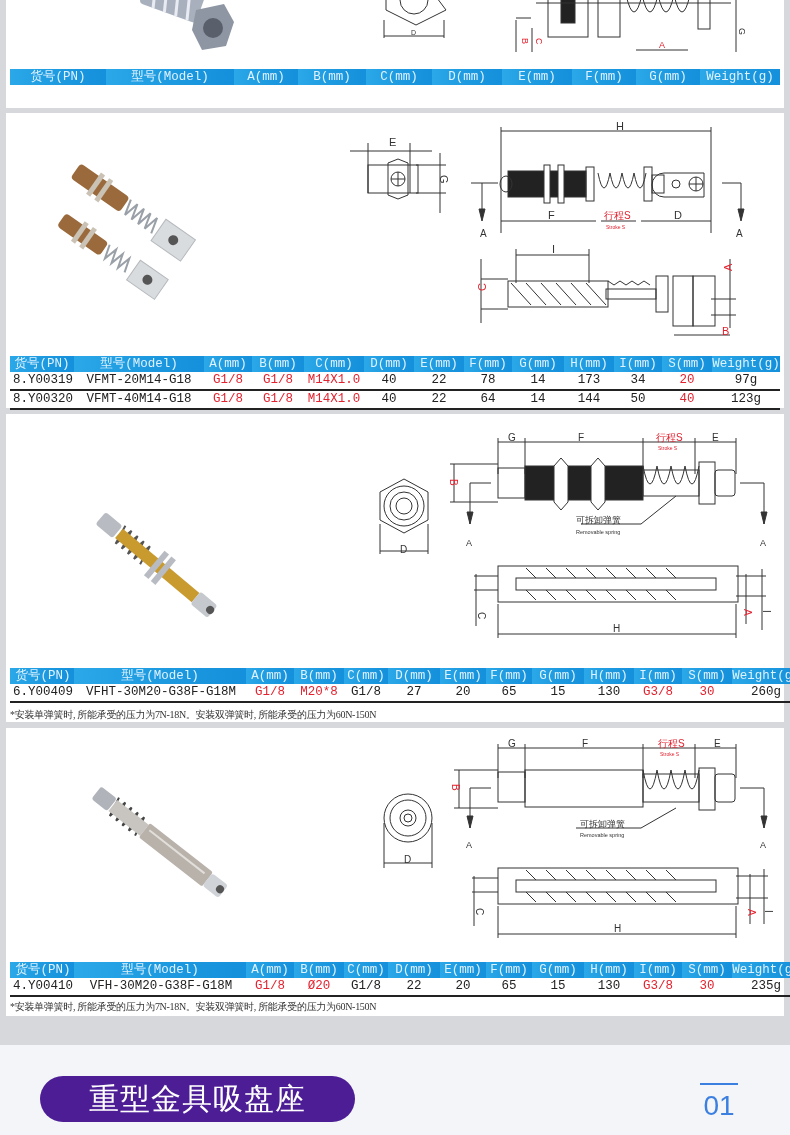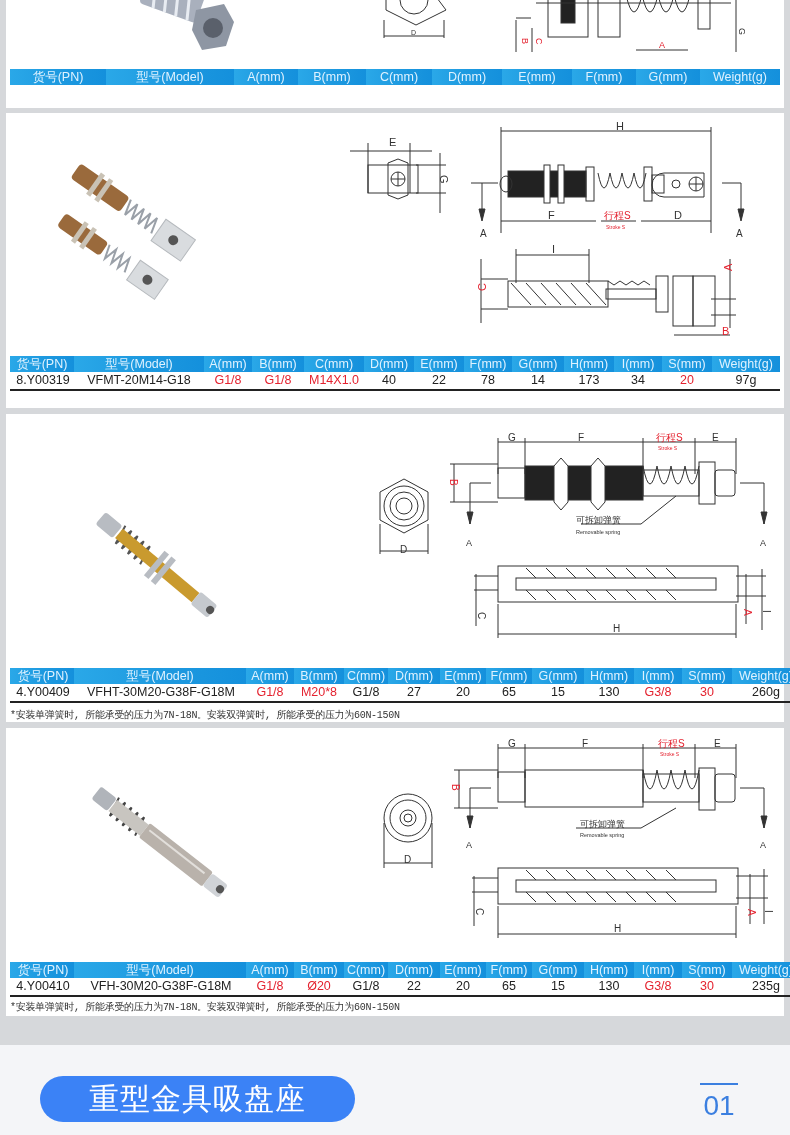--- a/index.html
+++ b/index.html
@@ -9,45 +9,45 @@
     font-family: "DejaVu Sans", "Liberation Sans", sans-serif;
     position: relative;
   }
   .card {
     position: absolute; left: 6px; width: 778px; background: #fff;
   }
   .photo { position: absolute; left: 0; top: 0; width: 330px; }
   .drawing { position: absolute; left: 330px; top: 0; width: 448px; }
   .spec-table {
     position: absolute; left: 4px; width: 770px; border-collapse: collapse;
-    font-family: Liberation Sans, sans-serif;
+    font-family: Liberation Mono, monospace;
     font-size: 12.5px; table-layout: fixed;
   }
   .spec-table th {
     background: linear-gradient(90deg, #2aa8e8 0%, #1e9ae0 50%, #1490dc 100%);
     color: #dff2ff; font-weight: normal; height: 16px; line-height: 16px;
     white-space: nowrap; text-align: center; padding: 0;
   }
   .spec-table td {
     color: #222; height: 17px; line-height: 17px; text-align: center;
     white-space: nowrap; border-bottom: 2px solid #222; padding: 0;
   }
   .spec-table td.red { color: #e4222f; }
   .spec-table td.left, .spec-table th.left { text-align: center; padding-left: 2px; }
   .note {
     position: absolute; left: 4px; font-size: 10px; color: #333;
-    font-family: Liberation Mono, monospace; letter-spacing: -0.3px;
+    font-family: Liberation Serif, serif; letter-spacing: -0.3px;
   }
   .footer {
     position: absolute; left: 0; top: 1045px; width: 790px; height: 90px;
     background: #f4f5f8;
   }
   .pill {
     position: absolute; left: 40px; top: 31px; width: 315px; height: 46px;
-    background: #3b82f6; border-radius: 23px; color: #fff;
+    background: #4c1d95; border-radius: 23px; color: #fff;
     font-size: 30px; text-align: center; line-height: 46px; letter-spacing: 1px;
   }
   .sec-num {
     position: absolute; left: 700px; top: 38px; width: 38px; text-align: center;
     color: #3b7fe0; font-size: 28px; font-family: "Liberation Sans", sans-serif;
     border-top: 2px solid #3b7fe0; padding-top: 4px; line-height: 34px;
   }
   svg text { font-family: "Liberation Sans", sans-serif; }
 </style>
 </head>
@@ -250,20 +250,35 @@
       <td class="red">G1/8</td>
       <td class="red">M14X1.0</td>
       <td>40</td>
       <td>22</td>
       <td>78</td>
       <td>14</td>
       <td>173</td>
       <td>34</td>
       <td class="red">20</td>
       <td>97g</td>
+    </tr>
+    <tr>
+      <td class="left">8.Y00320</td>
+      <td>VFMT-40M14-G18</td>
+      <td class="red">G1/8</td>
+      <td class="red">G1/8</td>
+      <td class="red">M14X1.0</td>
+      <td>40</td>
+      <td>22</td>
+      <td>64</td>
+      <td>14</td>
+      <td>144</td>
+      <td>50</td>
+      <td class="red">40</td>
+      <td>123g</td>
     </tr>
   </tbody>
     </table>
 </div>
 
 <div class="card" style="top:414px; height:308px;">
   <svg class="photo" width="330" height="250" viewBox="0 0 330 250">
     <rect width="330" height="250" fill="#fff"></rect>
     <g transform="rotate(40 145 145)">
       <rect x="80" y="138" width="22" height="16" rx="3" fill="#b8bcc2"></rect>
@@ -367,21 +382,21 @@
       <th>D(mm)</th>
       <th>E(mm)</th>
       <th>F(mm)</th>
       <th>G(mm)</th>
       <th>H(mm)</th>
       <th>I(mm)</th>
       <th>S(mm)</th>
       <th>Weight(g)</th>
     </tr>
     <tr>
-      <td class="left">4.Y00409</td>
+      <td class="left">6.Y00409</td>
       <td class="left">VFHT-30M20-G38F-G18M</td>
       <td class="red">G1/8</td>
       <td class="red">M20*8</td>
       <td>G1/8</td>
       <td>27</td>
       <td>20</td>
       <td>65</td>
       <td>15</td>
       <td>130</td>
       <td class="red">G3/8</td>

